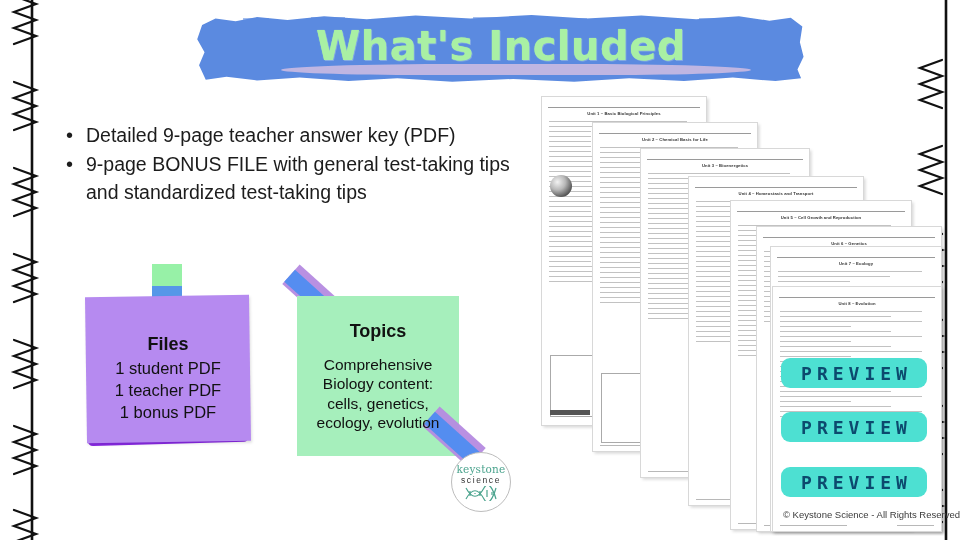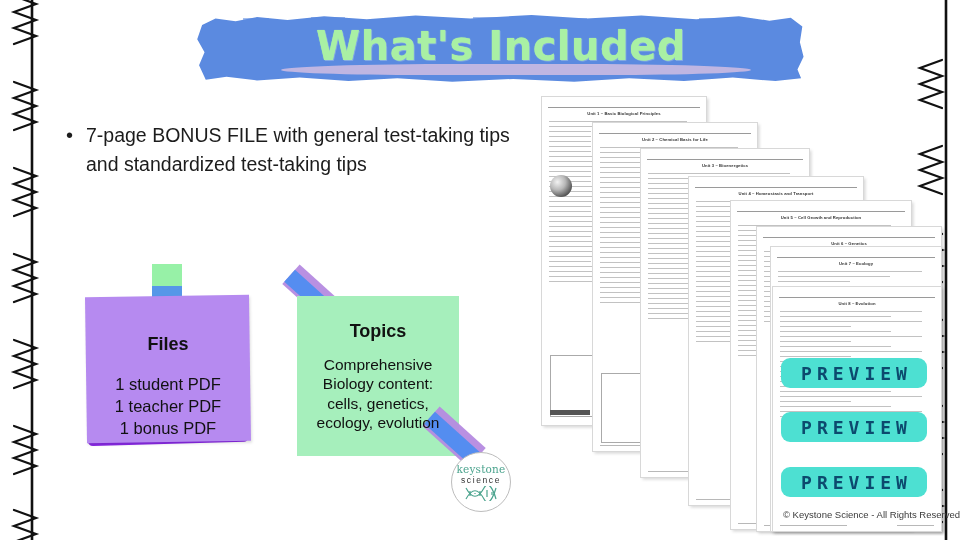--- a/index.html
+++ b/index.html
@@ -130,21 +130,21 @@
     width: 164px;
     text-align: center;
     color: #111;
     font-size: 16.5px;
     line-height: 1.34;
   }
   #note-files-text .hdr {
     font-weight: 700;
     font-size: 18px;
     display: block;
-    margin-bottom: 17px;
+    margin-bottom: 1px;
   }
 
   #tape-files {
     position: absolute;
     left: 152px; top: 264px;
     width: 30px; height: 48px;
   }
   #tape-files .t-green {
     position: absolute; inset: 0;
     background: #8ef0a0; opacity: .92;
@@ -631,21 +631,22 @@
           <rect x="432" y="6" width="20" height="3"></rect>
         <rect x="466" y="4" width="32" height="3"></rect>
           <rect x="508" y="7" width="18" height="3"></rect>
       </g>
     </svg>
     <div id="banner-lavender"></div>
     <div id="banner-title">What's Included</div>
   </div>
 
   <div id="bullets">
-    <div class="lvl1">7-page BONUS FILE with general test-taking tips</div>
+    <div class="lvl1">Detailed 9-page teacher answer key (PDF)</div>
+    <div class="lvl1">9-page BONUS FILE with general test-taking tips</div>
     <div style="padding-left:26px;">and standardized test-taking tips</div>
   </div>
 
   <div id="tape-files">
     <div class="t-green"></div>
     <div class="t-blue"></div>
   </div>
   <div id="note-files-fold"></div>
   <div id="note-files"></div>
   <div id="note-files-text">

